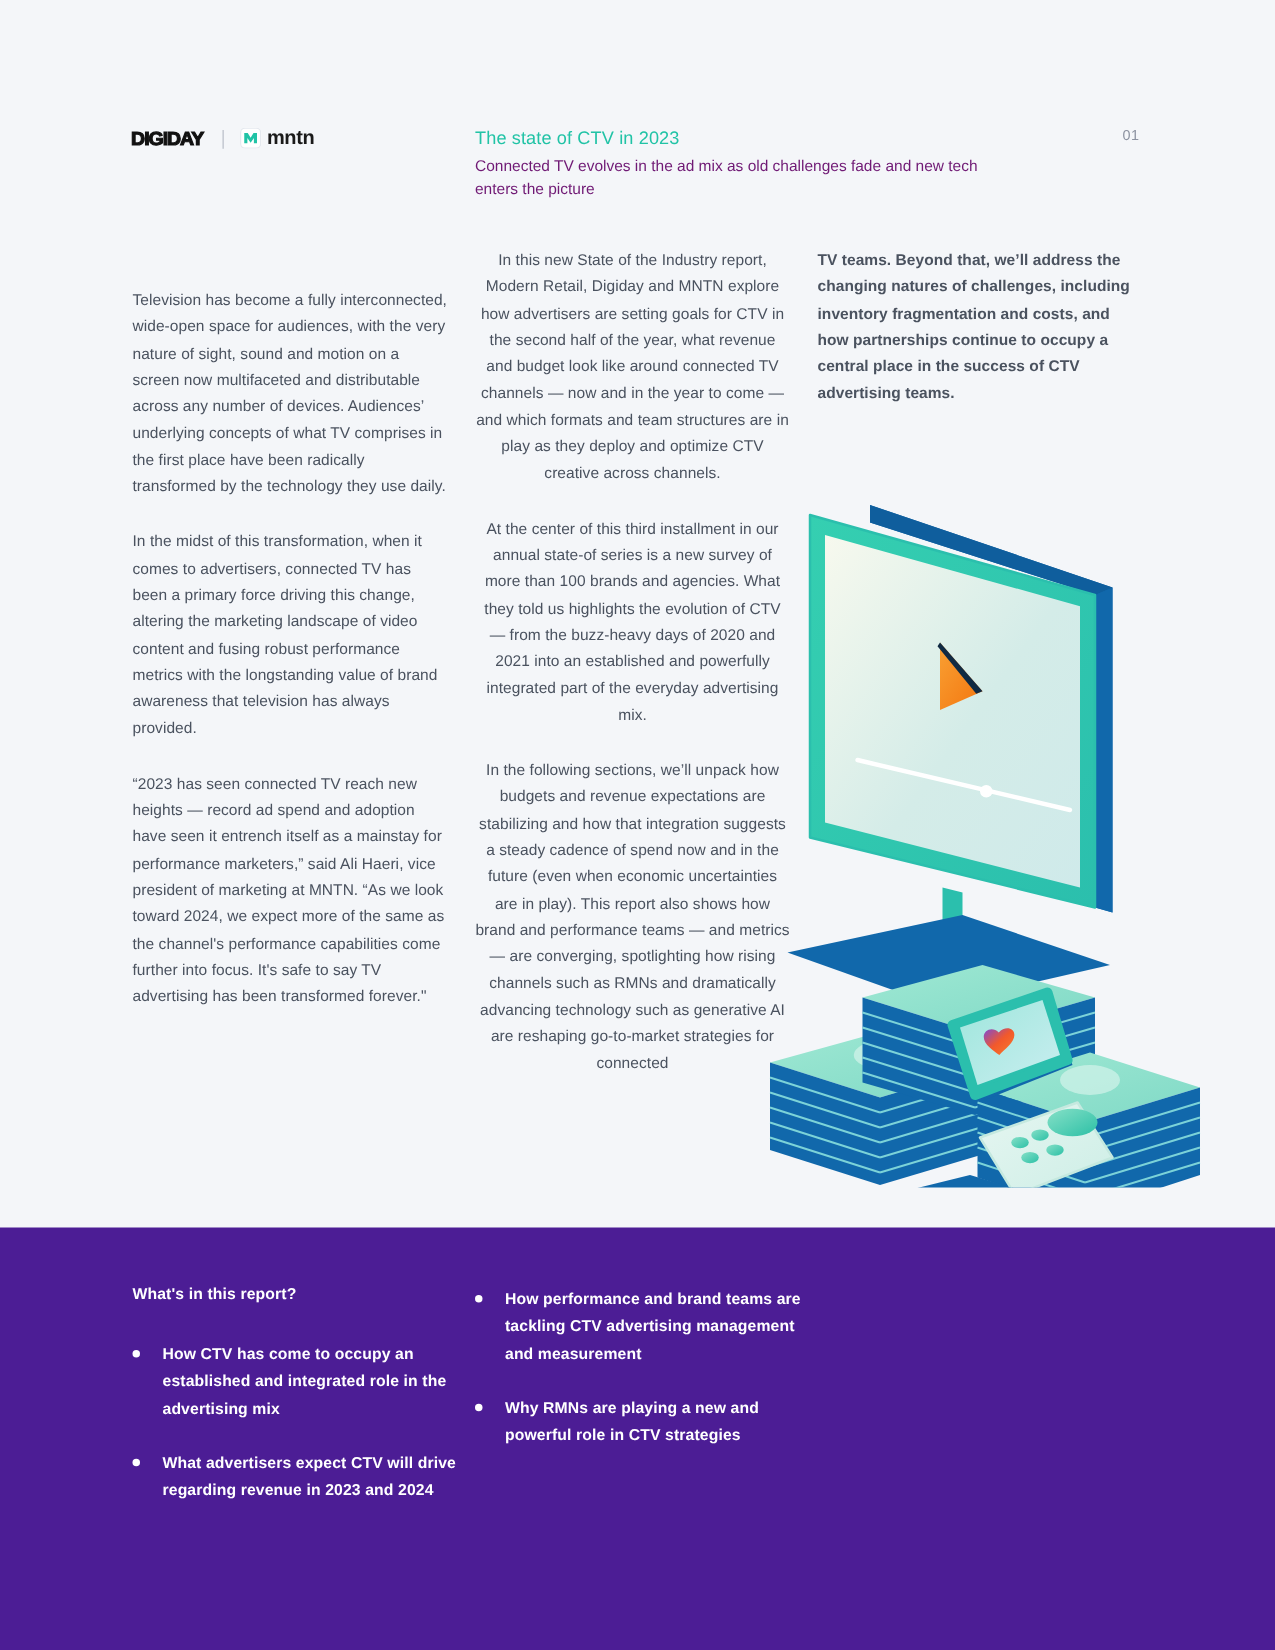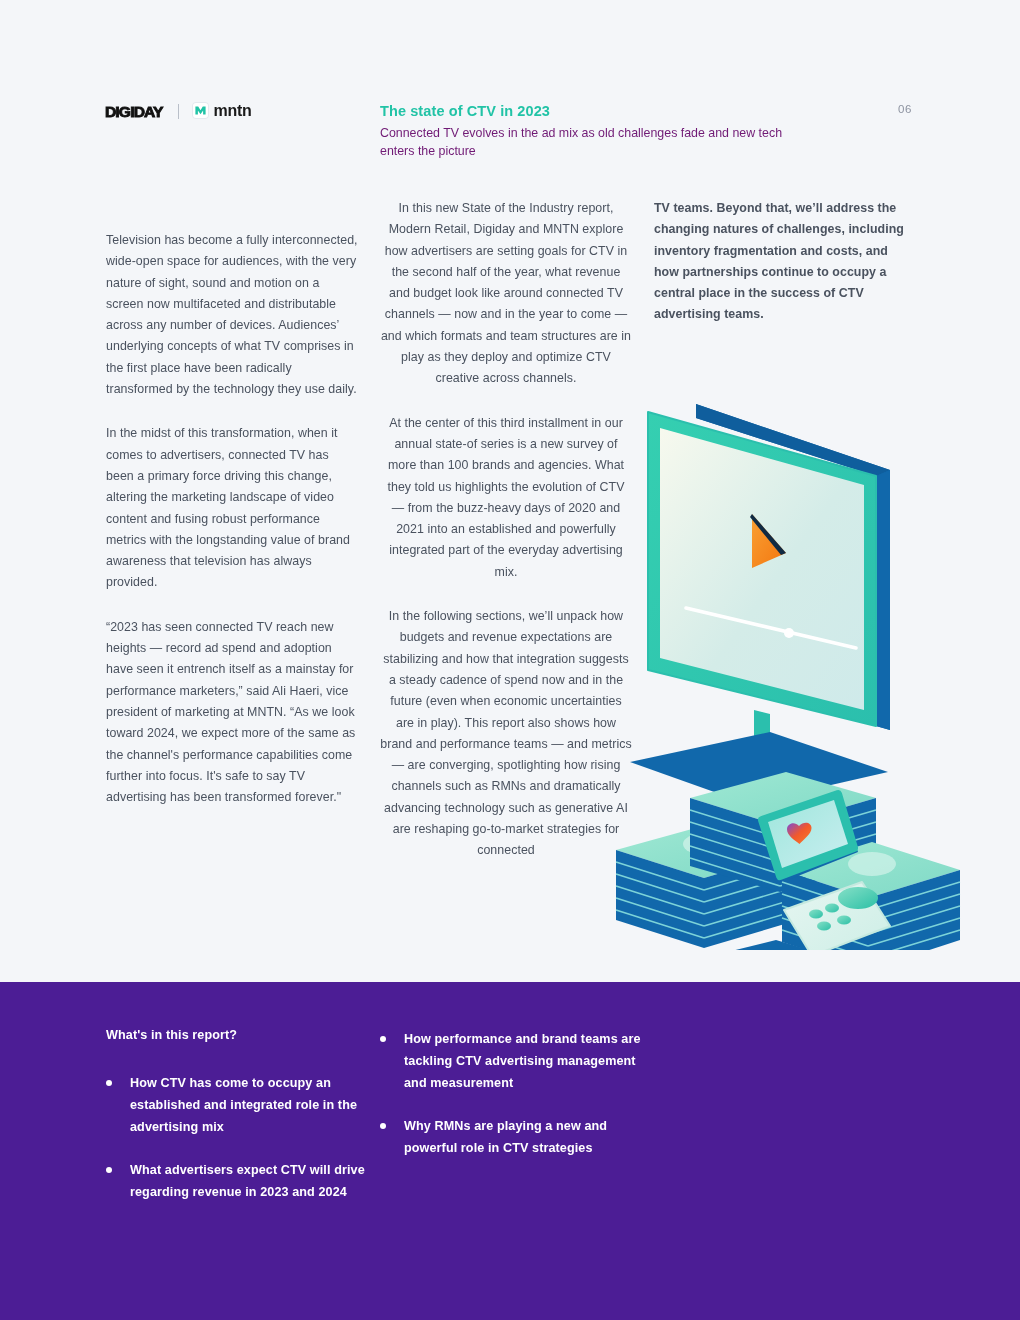--- a/index.html
+++ b/index.html
@@ -26,21 +26,21 @@
   .mntn-mark{
     width:17px;height:17px;border-radius:4px;background:#ffffff;
     display:flex;align-items:center;justify-content:center;
     box-shadow:0 0 0 1px #e5e9ef inset;
   }
   .mntn-mark svg{display:block;}
   .mntn-word{font-weight:bold;font-size:16px;color:#1a1a1a;letter-spacing:-0.3px;}
 
   .head-title{
     position:absolute;left:380px;top:103px;
-    font-size:14.5px;font-weight:bold;color:#21c3a6;letter-spacing:0.1px;
+    font-size:14.5px;font-weight:normal;color:#21c3a6;letter-spacing:0.1px;
   }
   .head-sub{
     position:absolute;left:380px;top:125px;width:430px;
     font-size:12.4px;line-height:17.5px;color:#701a75;
   }
   .page-number{
     position:absolute;left:898px;top:103px;
     font-size:11.5px;color:#8d93a1;letter-spacing:0.5px;
   }
 
@@ -100,21 +100,21 @@
           <svg width="13" height="13" viewBox="0 0 13 13">
             <path d="M1.4 10.6 V2.4 L4.2 2.4 L6.5 6.2 L8.8 2.4 L11.6 2.4 V10.6 L9.1 10.6 V6.4 L6.5 10.2 L3.9 6.4 V10.6 Z" fill="#21c3a6"></path>
           </svg>
         </span>
         <span class="mntn-word">mntn</span>
       </span>
     </div>
 
     <div class="head-title">The state of CTV in 2023</div>
     <div class="head-sub">Connected TV evolves in the ad mix as old challenges fade and new tech enters the picture</div>
-    <div class="page-number">06</div>
+    <div class="page-number">01</div>
   </div>
 
   <div class="columns">
     <div class="col col-1">
       <p>Television has become a fully interconnected, wide-open space for audiences, with the very nature of sight, sound and motion on a screen now multifaceted and distributable across any number of devices. Audiences’ underlying concepts of what TV comprises in the first place have been radically transformed by the technology they use daily.</p>
       <p>In the midst of this transformation, when it comes to advertisers, connected TV has been a primary force driving this change, altering the marketing landscape of video content and fusing robust performance metrics with the longstanding value of brand awareness that television has always provided.</p>
       <p>“2023 has seen connected TV reach new heights — record ad spend and adoption have seen it entrench itself as a mainstay for performance marketers,” said Ali Haeri, vice president of marketing at MNTN. “As we look toward 2024, we expect more of the same as the channel's performance capabilities come further into focus. It's safe to say TV advertising has been transformed forever."</p>
     </div>
     <div class="col col-2">
       <p>In this new State of the Industry report, Modern Retail, Digiday and MNTN explore how advertisers are setting goals for CTV in the second half of the year, what revenue and budget look like around connected TV channels — now and in the year to come — and which formats and team structures are in play as they deploy and optimize CTV creative across channels.</p>

